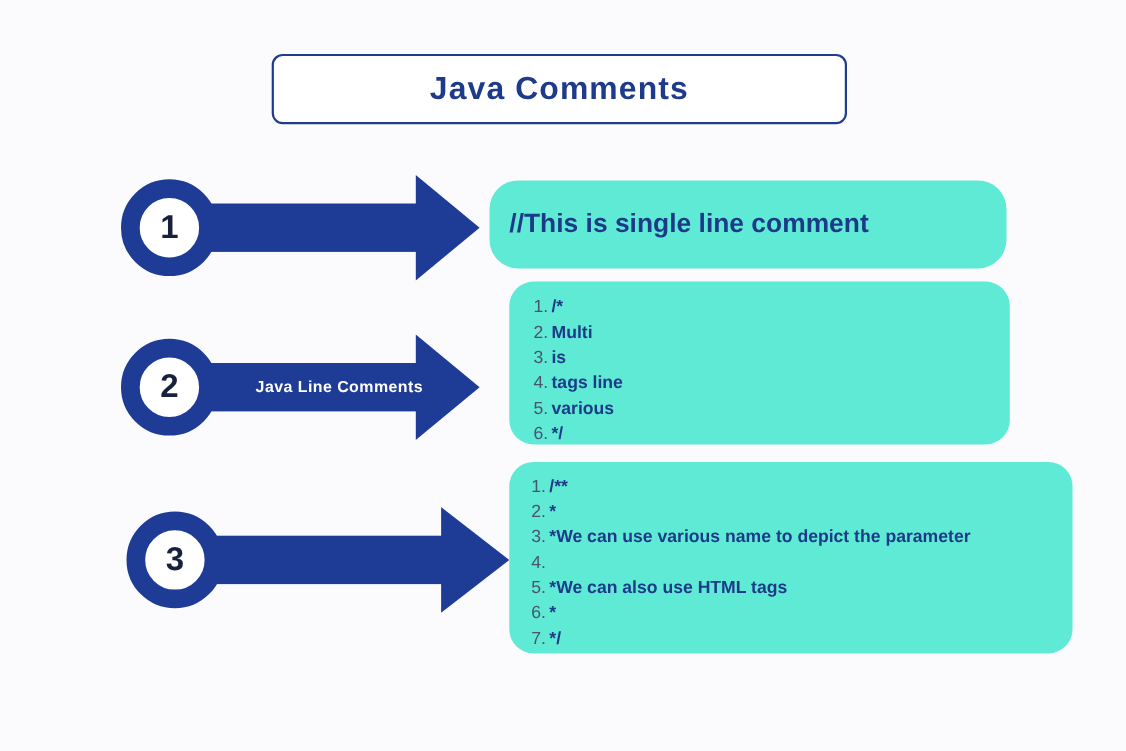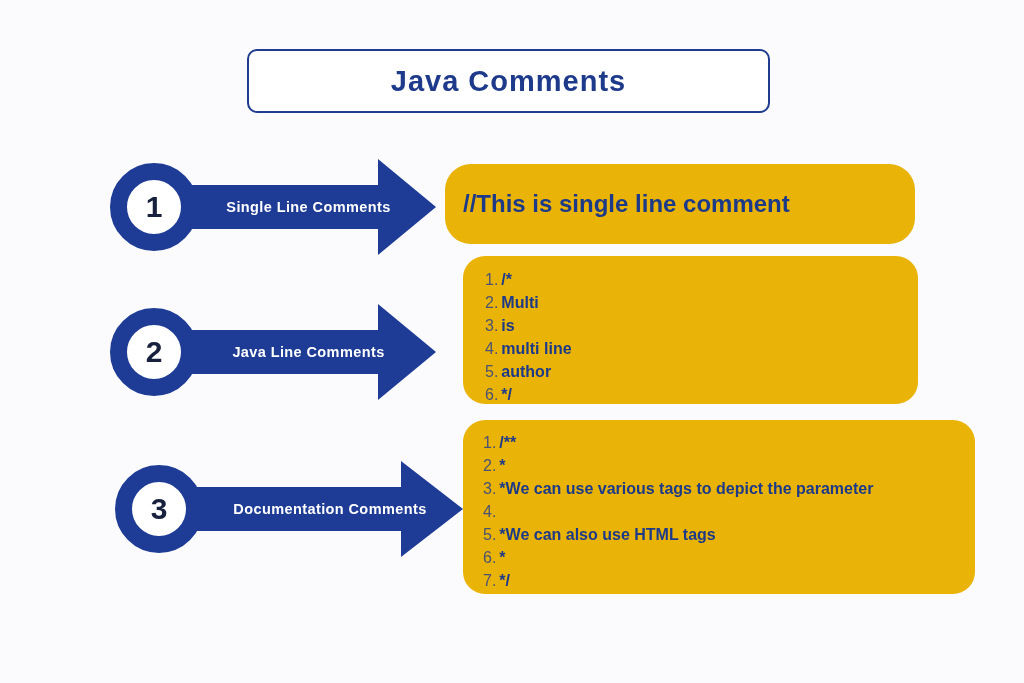--- a/index.html
+++ b/index.html
@@ -58,21 +58,21 @@
   #arrow-2 .arrow-head{left:268px;border-left:58px solid #1e3c96;}
   #arrow-2 .arrow-label{left:98px;right:26px;}
 
   #arrow-3{left:115px;top:445px;width:350px;}
   #arrow-3 .arrow-body{left:72px;width:216px;}
   #arrow-3 .arrow-head{left:286px;border-left:62px solid #1e3c96;}
   #arrow-3 .arrow-label{left:98px;right:18px;}
 
   
   .content-box{
-    position:absolute;background:#eab308;border-radius:24px;
+    position:absolute;background:#5eead4;border-radius:24px;
     box-sizing:border-box;color:#1d3a88;
   }
   #box-1{
     left:445px;top:148px;width:470px;height:80px;
     display:flex;align-items:center;padding-left:18px;border-radius:26px;
   }
   #box-1 .single-comment-text{font-size:24px;font-weight:bold;}
   #box-2{
     left:463px;top:240px;width:455px;height:148px;
     padding:12px 0 0 22px;border-radius:22px;
@@ -100,21 +100,20 @@
   <div class="title-box">
     <span class="title-text">Java Comments</span>
   </div>
 
   <div class="arrow-group" id="arrow-1">
     <div class="arrow-body"></div>
     <div class="arrow-head"></div>
     <div class="arrow-ring">
       <span class="arrow-number">1</span>
     </div>
-    <div class="arrow-label">Single Line Comments</div>
   </div>
 
   <div class="content-box" id="box-1">
     <span class="single-comment-text">//This is single line comment</span>
   </div>
 
   <div class="arrow-group" id="arrow-2">
     <div class="arrow-body"></div>
     <div class="arrow-head"></div>
     <div class="arrow-ring">
@@ -131,53 +130,52 @@
     <div class="code-line">
       <span class="marker">2.</span>
       <span class="code">Multi</span>
     </div>
     <div class="code-line">
       <span class="marker">3.</span>
       <span class="code">is</span>
     </div>
     <div class="code-line">
       <span class="marker">4.</span>
-      <span class="code">multi line</span>
+      <span class="code">tags line</span>
     </div>
     <div class="code-line">
       <span class="marker">5.</span>
-      <span class="code">author</span>
+      <span class="code">various</span>
     </div>
     <div class="code-line">
       <span class="marker">6.</span>
       <span class="code">*/</span>
     </div>
   </div>
 
   <div class="arrow-group" id="arrow-3">
     <div class="arrow-body"></div>
     <div class="arrow-head"></div>
     <div class="arrow-ring">
       <span class="arrow-number">3</span>
     </div>
-    <div class="arrow-label">Documentation Comments</div>
   </div>
 
   <div class="content-box" id="box-3">
     <div class="code-line">
       <span class="marker">1.</span>
       <span class="code">/**</span>
     </div>
     <div class="code-line">
       <span class="marker">2.</span>
       <span class="code">*</span>
     </div>
     <div class="code-line">
       <span class="marker">3.</span>
-      <span class="code">*We can use various tags to depict the parameter</span>
+      <span class="code">*We can use various name to depict the parameter</span>
     </div>
     <div class="code-line">
       <span class="marker">4.</span>
     </div>
     <div class="code-line">
       <span class="marker">5.</span>
       <span class="code">*We can also use HTML tags</span>
     </div>
     <div class="code-line">
       <span class="marker">6.</span>

